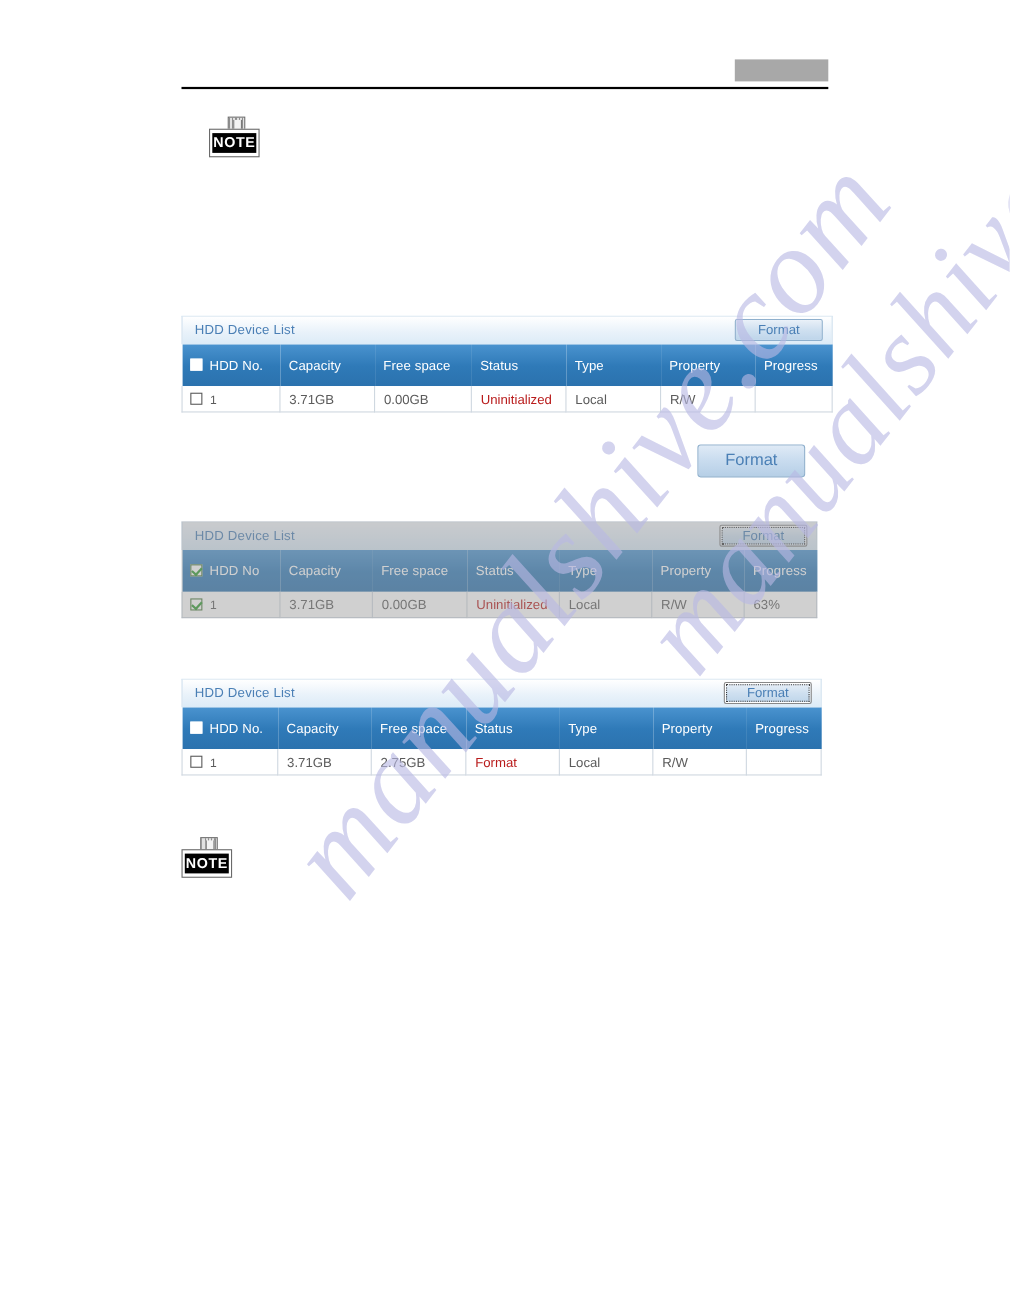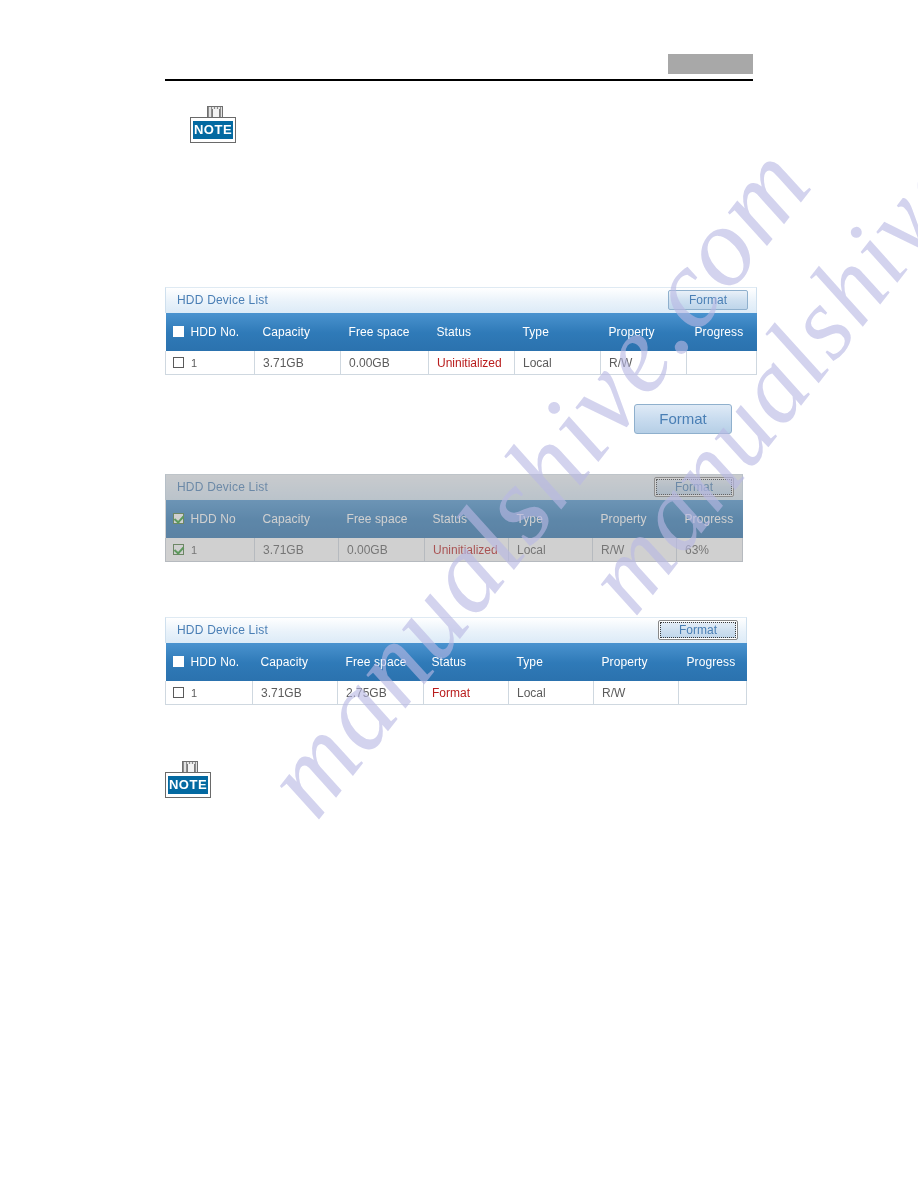--- a/index.html
+++ b/index.html
@@ -113,21 +113,21 @@
     border: 1px solid #6a6a6a;
     background: #ffffff;
     box-sizing: border-box;
   }
   .note-icon .note-word {
     position: absolute;
     left: 3px;
     top: 15px;
     width: 40px;
     height: 18px;
-    background: #0369a1;
+    background: #000000;
     color: #ffffff;
     font-family: "Liberation Sans", sans-serif;
     font-size: 13px;
     font-weight: bold;
     line-height: 18px;
     text-align: center;
     letter-spacing: .5px;
   }
   #note-icon-1 { left: 190px; top: 106px; }
   #note-icon-2 { left: 165px; top: 761px; }

